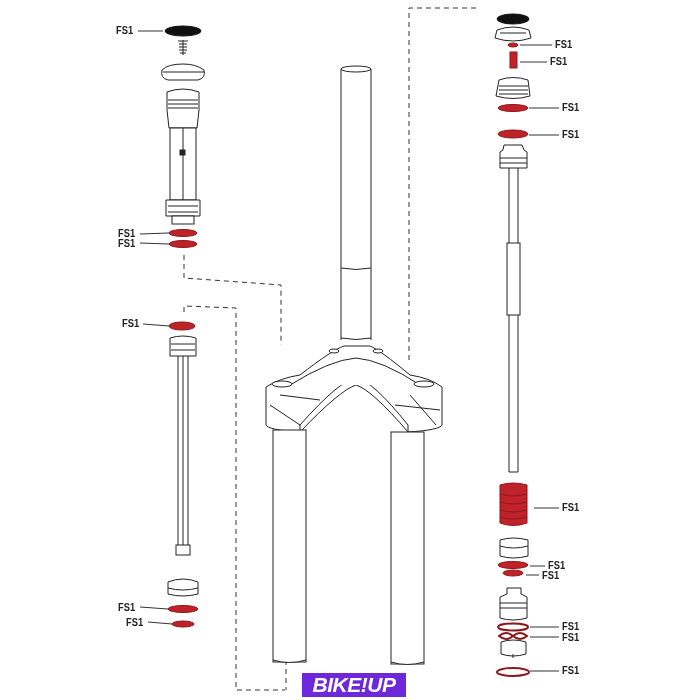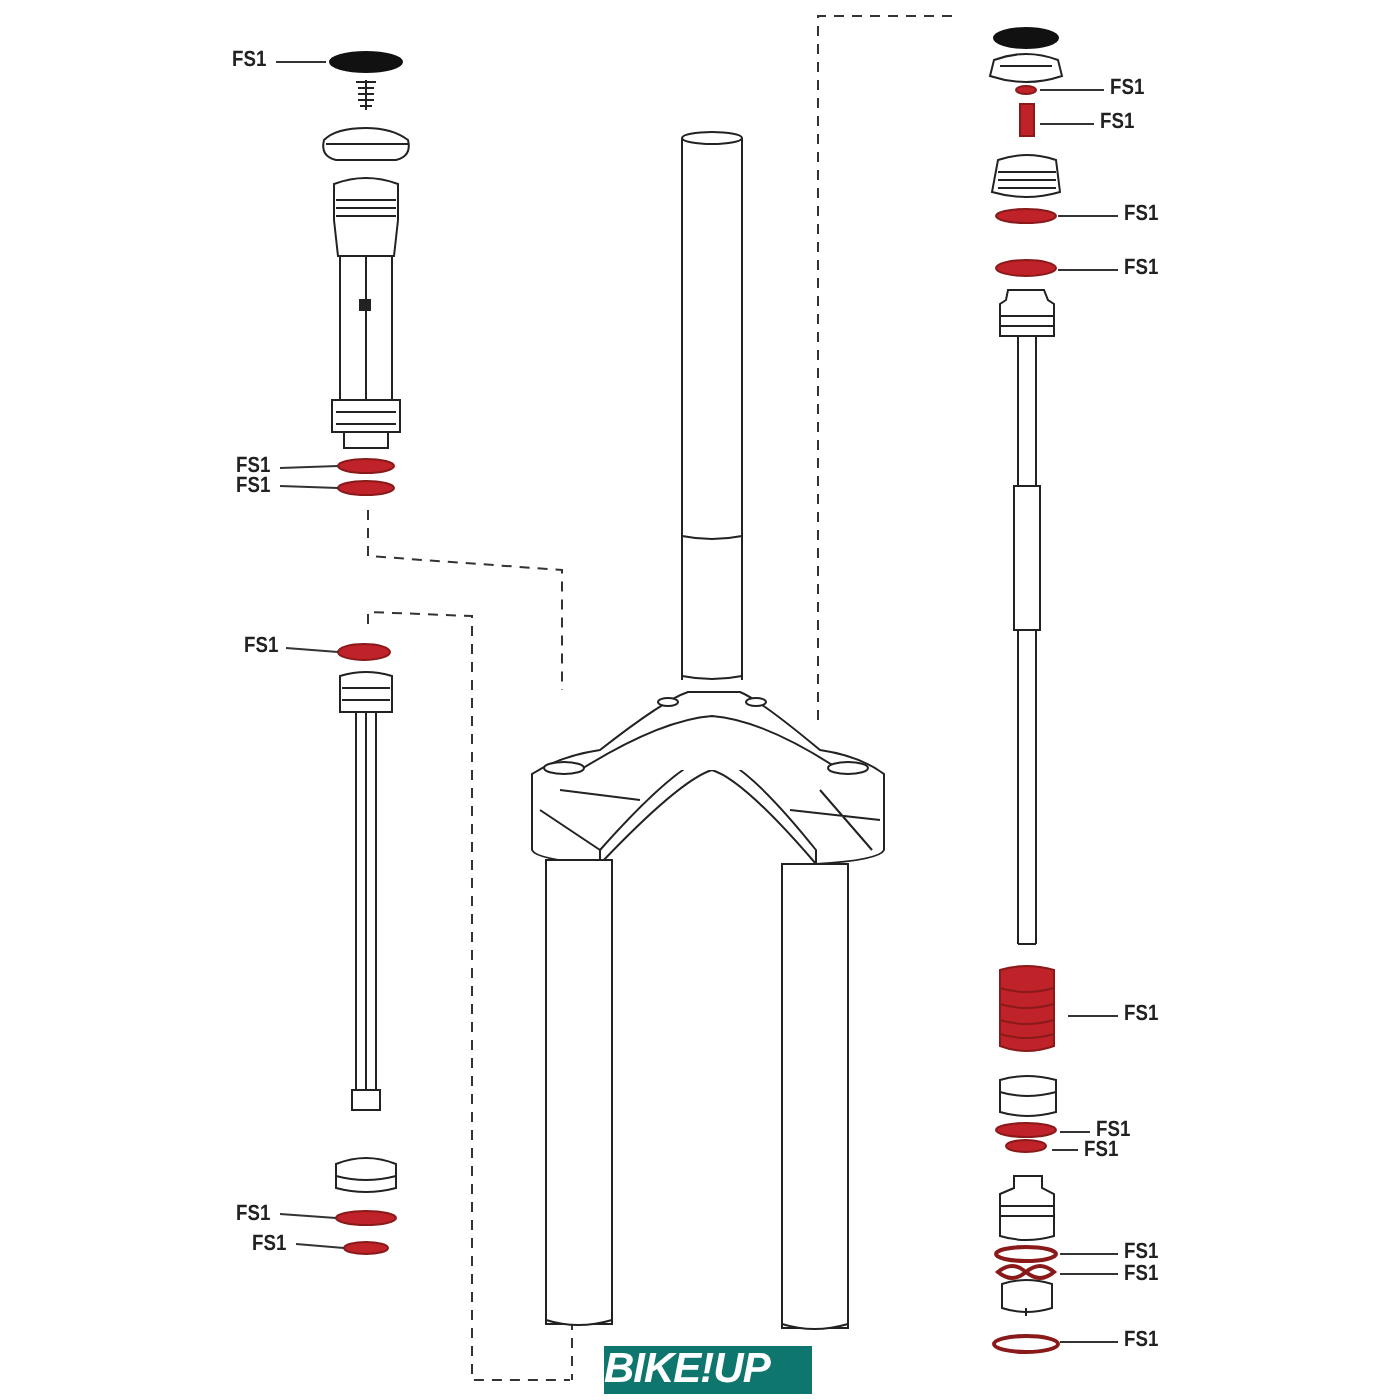--- a/index.html
+++ b/index.html
@@ -1,19 +1,19 @@
 <!DOCTYPE html>
 <html><head>
 <meta charset="utf-8">
 <style>
   html, body { margin: 0; padding: 0; background: #ffffff; }
   body { width: 700px; height: 700px; position: relative; overflow: hidden; font-family: "Liberation Sans", sans-serif; }
   #diagram { position: absolute; left: 0; top: 0; width: 700px; height: 700px; }
   .lbl { position: absolute; font-family: "Liberation Sans", sans-serif; font-size: 11px; font-weight: bold; color: #222; transform: scaleX(0.85); transform-origin: left center; white-space: nowrap; }
-  .watermark { position: absolute; left: 302px; top: 673px; width: 104px; height: 24px; background: #0f766e; display: flex; align-items: center; }
+  .watermark { position: absolute; left: 302px; top: 673px; width: 104px; height: 24px; background: #6d28d9; display: flex; align-items: center; justify-content: center; }
   .watermark span { font-family: "Liberation Sans", sans-serif; font-weight: bold; font-style: italic; font-size: 21px; color: #ffffff; letter-spacing: -0.5px; }
 </style>
 </head>
 <body>
 
 <svg id="diagram" viewBox="0 0 700 700" xmlns="http://www.w3.org/2000/svg">
   <g fill="none" stroke="#222" stroke-width="1">
 
     <g stroke="#333" stroke-dasharray="5,4">
       <polyline points="184,255 184,278 281,285 281,345"></polyline>

